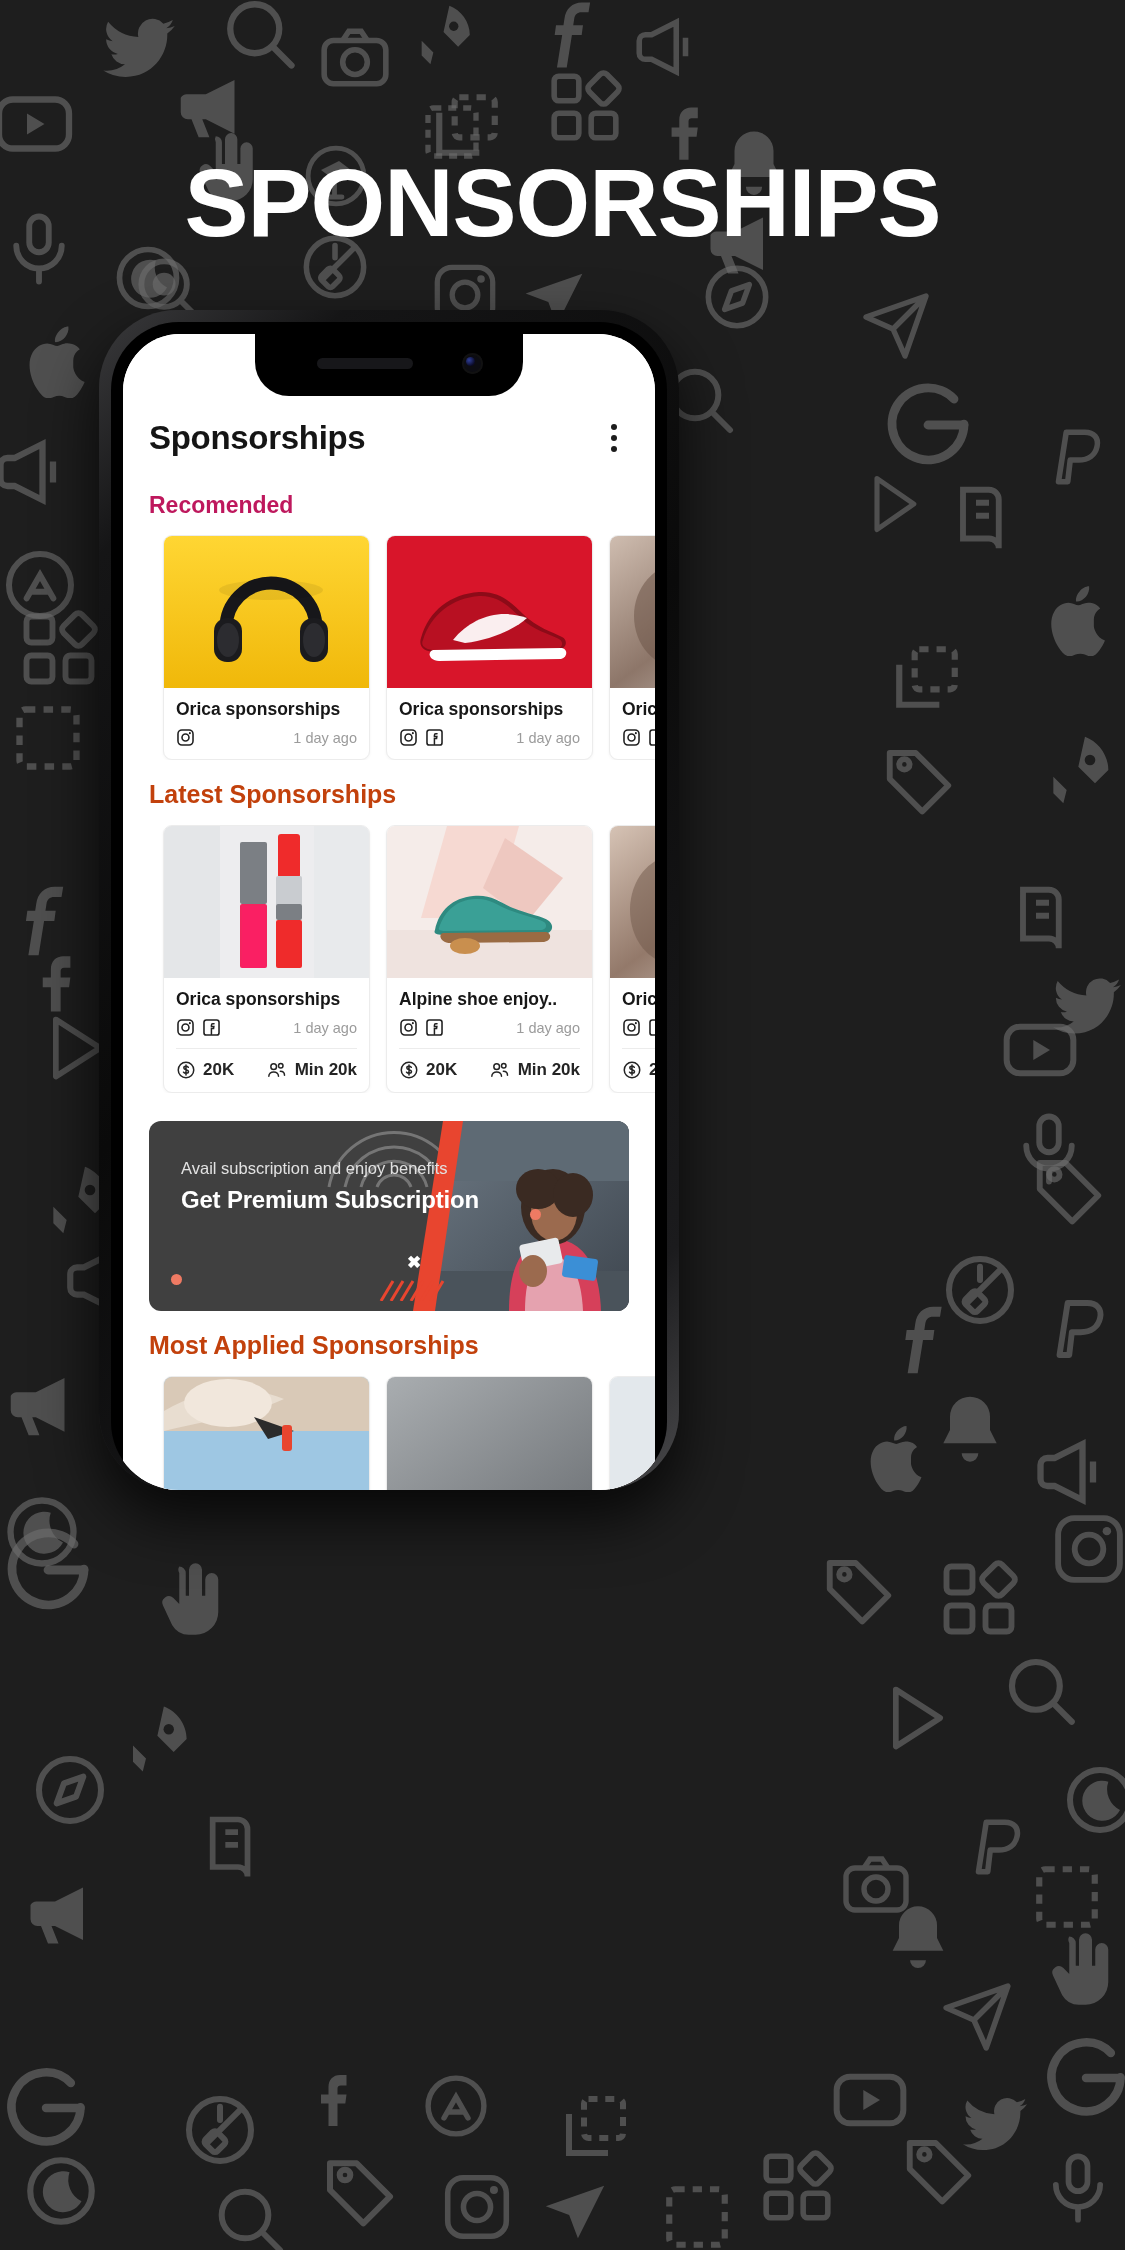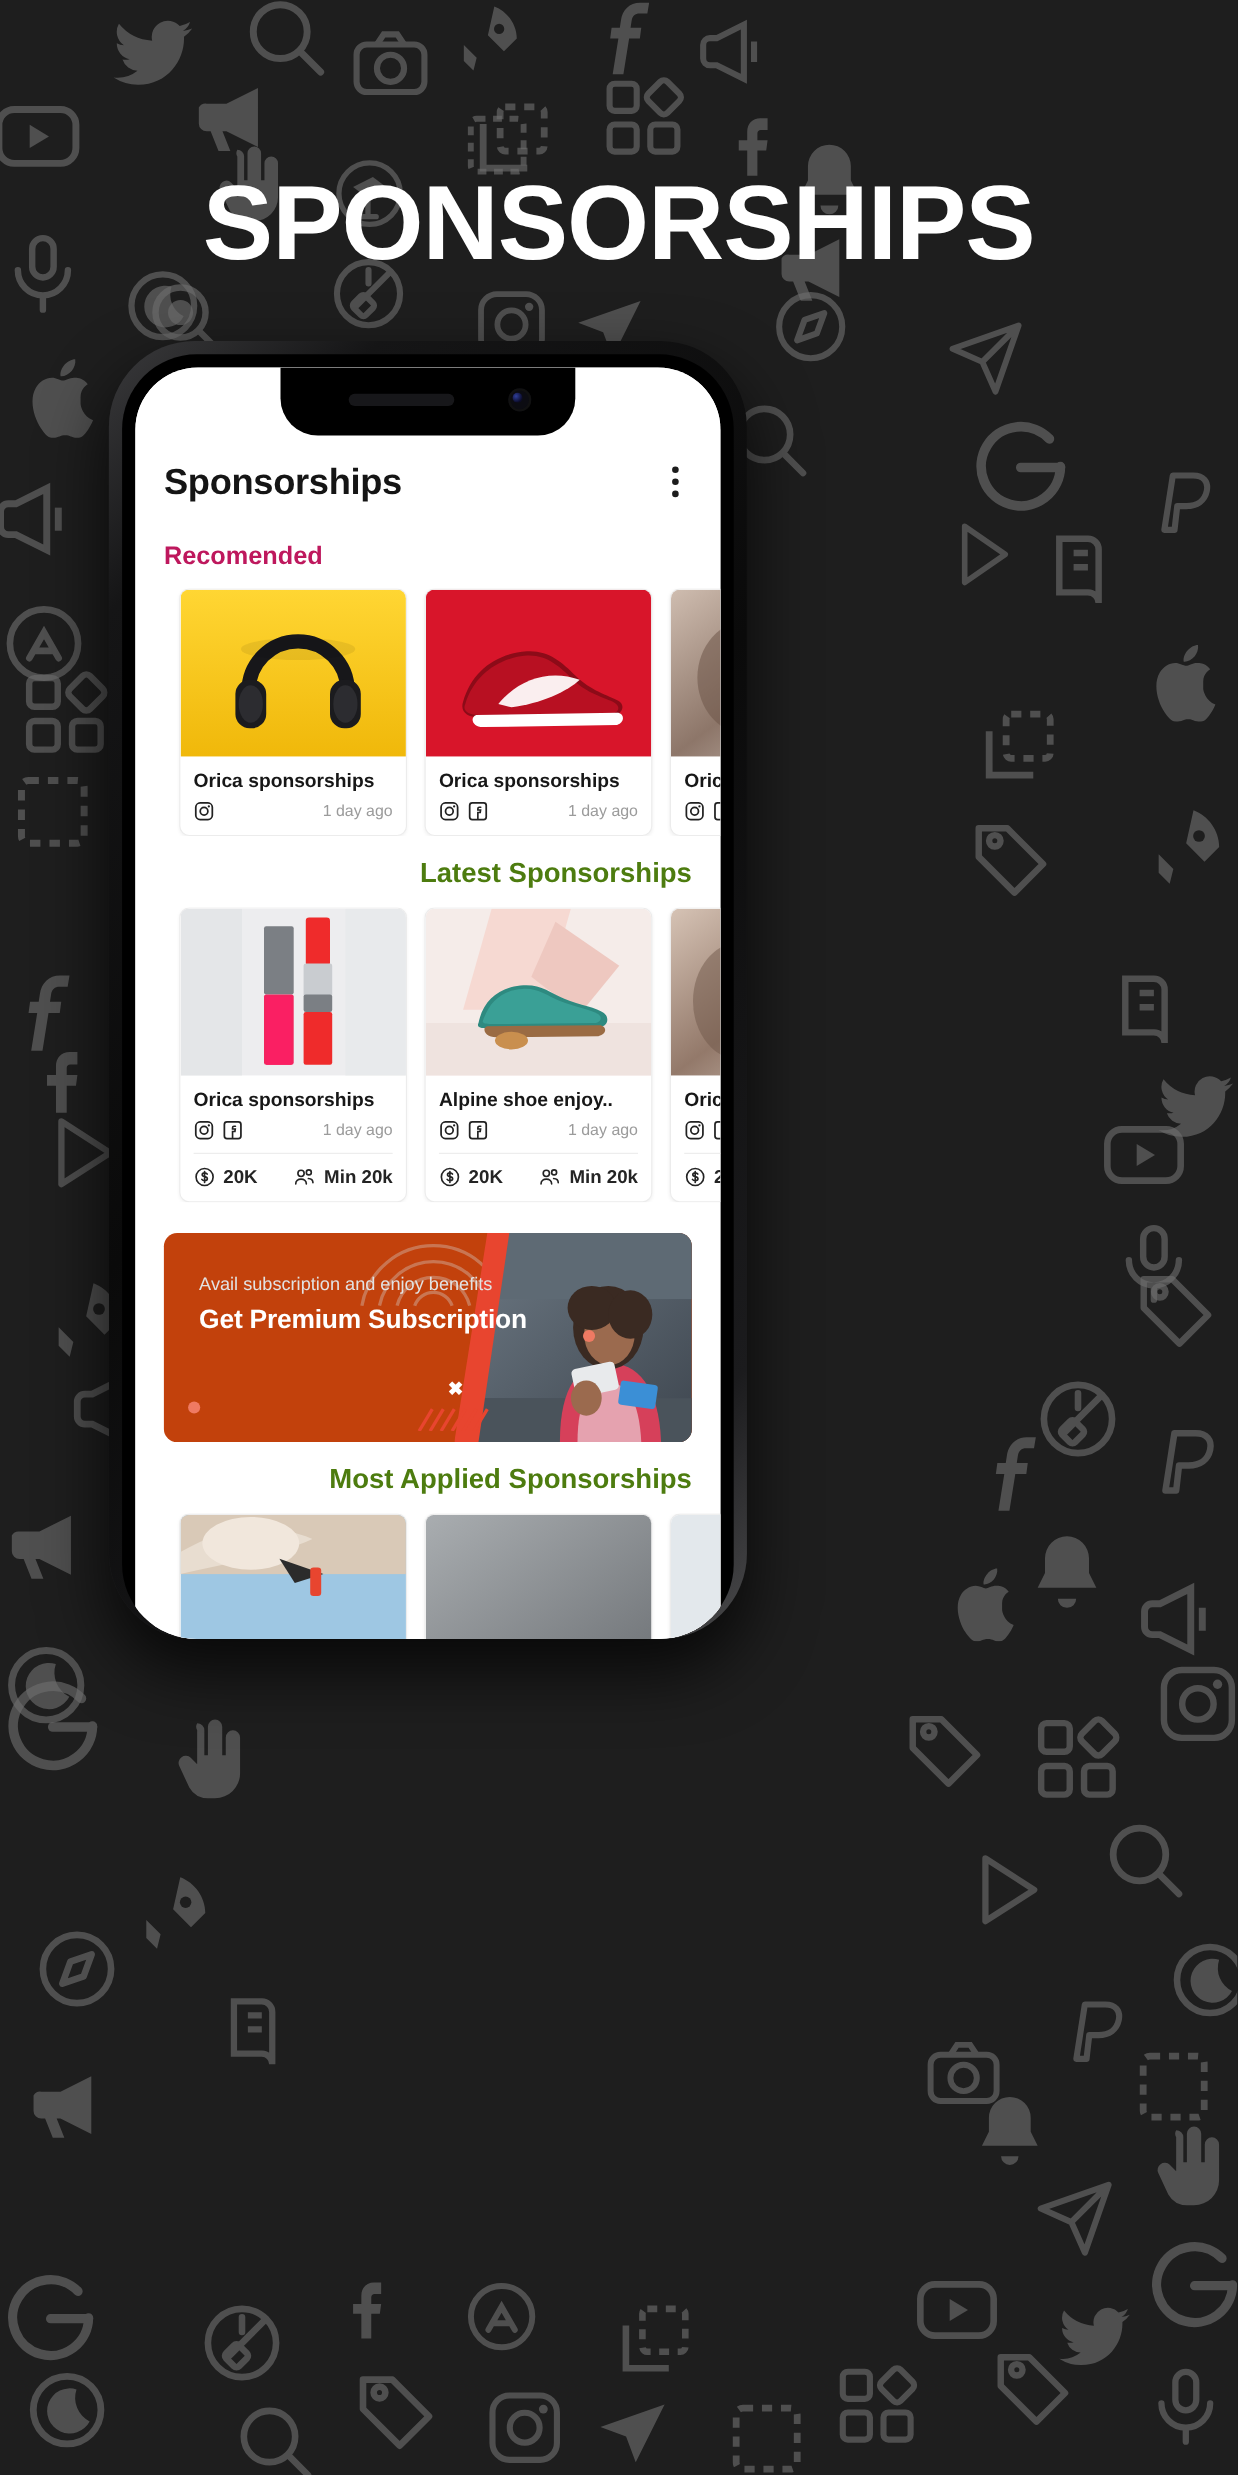--- a/index.html
+++ b/index.html
@@ -129,21 +129,21 @@
   .kebab i { width:6px; height:6px; border-radius:50%; background:#1c1c1c; display:block; }
 
   .section-title {
     font-size:23px;
     font-weight:bold;
     color:#be185d;
     padding:0 26px;
     margin-top:20px;
     margin-bottom:16px;
   }
-  .section-title.big { font-size:25px; color:#4d7c0f;text-align:right; }
+  .section-title.big { font-size:25px; color:#c2410c; }
 
   .hrow {
     display:flex;
     gap:16px;
     padding-left:40px;
     overflow:hidden;
   }
   .card {
     flex:0 0 auto;
     width:207px;
@@ -190,21 +190,21 @@
   }
   .stat { display:flex; align-items:center; gap:7px; }
   .stat svg { display:block; }
   .stat-label { font-size:17px; color:#242424; font-weight:700; }
 
   
   .banner {
     margin:28px 26px 0 26px;
     height:190px;
     border-radius:12px;
-    background:#c2410c;
+    background:#404040;
     position:relative;
     overflow:hidden;
   }
   .banner-left { position:absolute; left:32px; top:38px; z-index:3; }
   .banner-sub { font-size:16.5px; color:#e2e2e2; margin-bottom:8px; }
   .banner-head { font-size:24px; font-weight:bold; color:#fff; letter-spacing:-0.2px; }
   .banner-btn {
     margin-top:22px;
     width:200px; height:54px;
     border-radius:27px;

